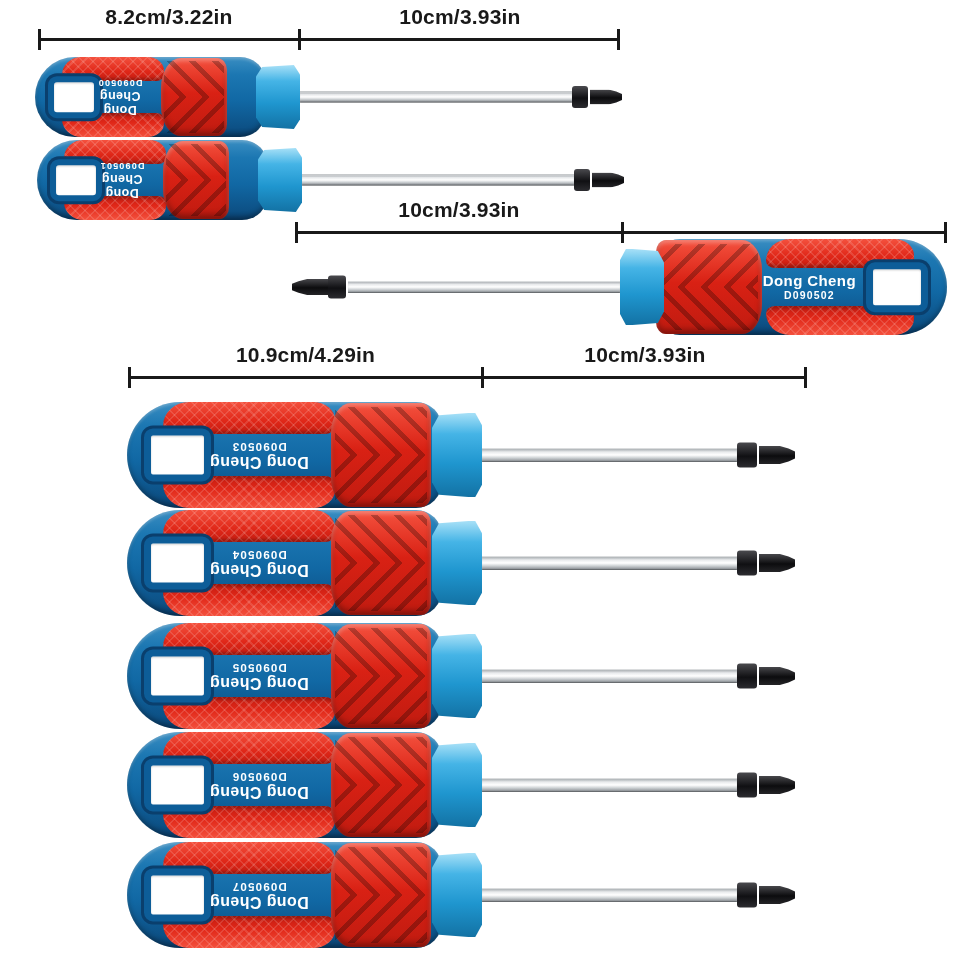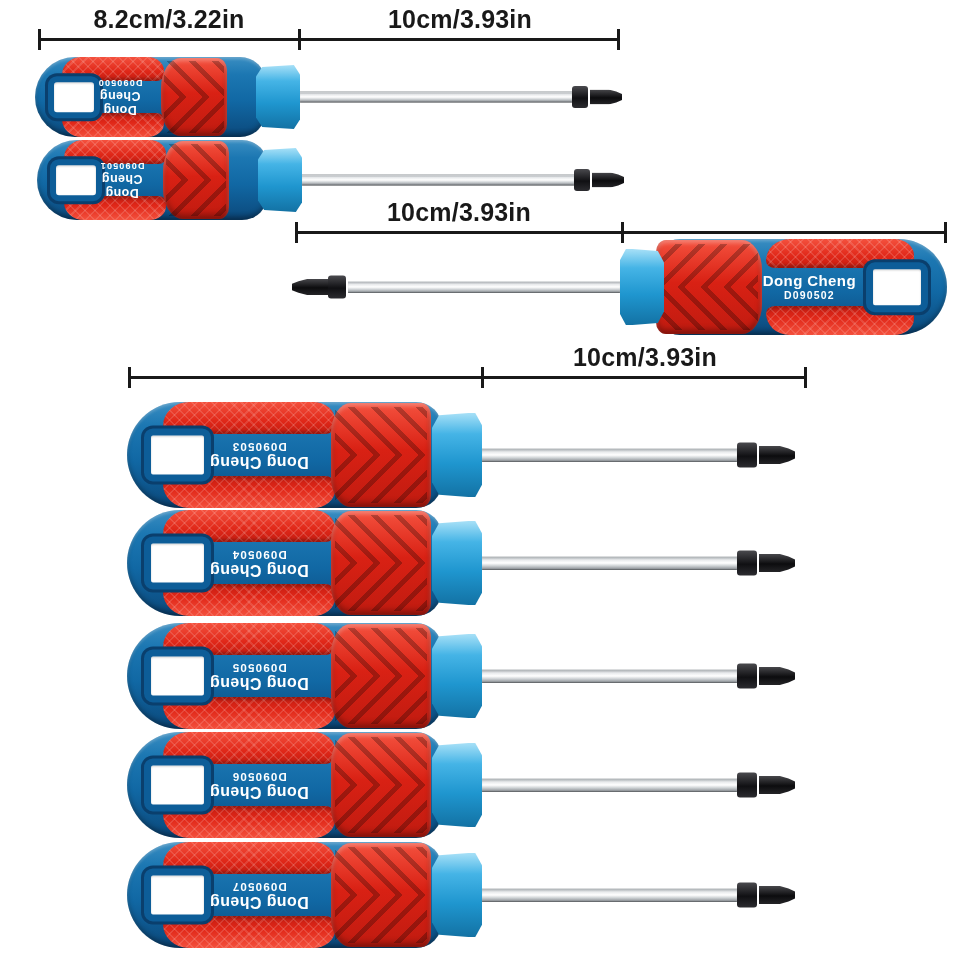--- a/index.html
+++ b/index.html
@@ -5,21 +5,21 @@
   html,body { margin:0; padding:0; background:#ffffff; }
   .canvas {
     position:relative; width:960px; height:960px; background:#ffffff;
     overflow:hidden; font-family:"Liberation Sans", sans-serif;
   }
 
   
   .ruler { position:absolute; height:48px; }
   .rlabel {
     position:absolute; top:0; height:26px; text-align:center;
-    font-weight:700; font-size:25px; color:#191919; letter-spacing:.2px;
+    font-weight:700; font-size:21px; color:#191919; letter-spacing:.2px;
   }
   .rline { position:absolute; left:0; right:0; top:33px; height:3px; background:#191919; }
   .tick  { position:absolute; top:24px; width:3px; height:21px; background:#191919; }
 
   
   .sd { position:absolute; }
   .sd .part { position:absolute; }
 
   .sd.small { --hw:265px; --hh:80px;  --sw:272px; --fw:16px; --tw:32px; --sh:11px; --th:15px; --cw:44px; --gx:126px; --gw:66px;  --bfs:12.5px; --mfs:9px; }
   .sd.large { --hw:355px; --hh:106px; --sw:255px; --fw:20px; --tw:36px; --sh:14px; --th:18px; --cw:50px; --gx:204px; --gw:100px; --bfs:16px;   --mfs:11.5px; }
@@ -131,20 +131,21 @@
 
   <div class="ruler" style="left:295px; top:198px; width:652px;">
     <span class="rlabel" style="left:0; width:328px;">10cm/3.93in</span>
     <i class="rline"></i>
     <i class="tick" style="left:0;"></i>
     <i class="tick" style="left:326px;"></i>
     <i class="tick" style="right:0;"></i>
   </div>
 
   <div class="ruler" style="left:128px; top:343px; width:679px;">
+    <span class="rlabel" style="left:0; width:355px;">10.9cm/4.29in</span>
     <span class="rlabel" style="left:355px; width:324px;">10cm/3.93in</span>
     <i class="rline"></i>
     <i class="tick" style="left:0;"></i>
     <i class="tick" style="left:353px;"></i>
     <i class="tick" style="right:0;"></i>
   </div>
 
   <div class="sd small left" style="left:35px; top:57px; width:587px; height:80px;">
     <div class="part handle">
       <div class="part hbody"></div>

